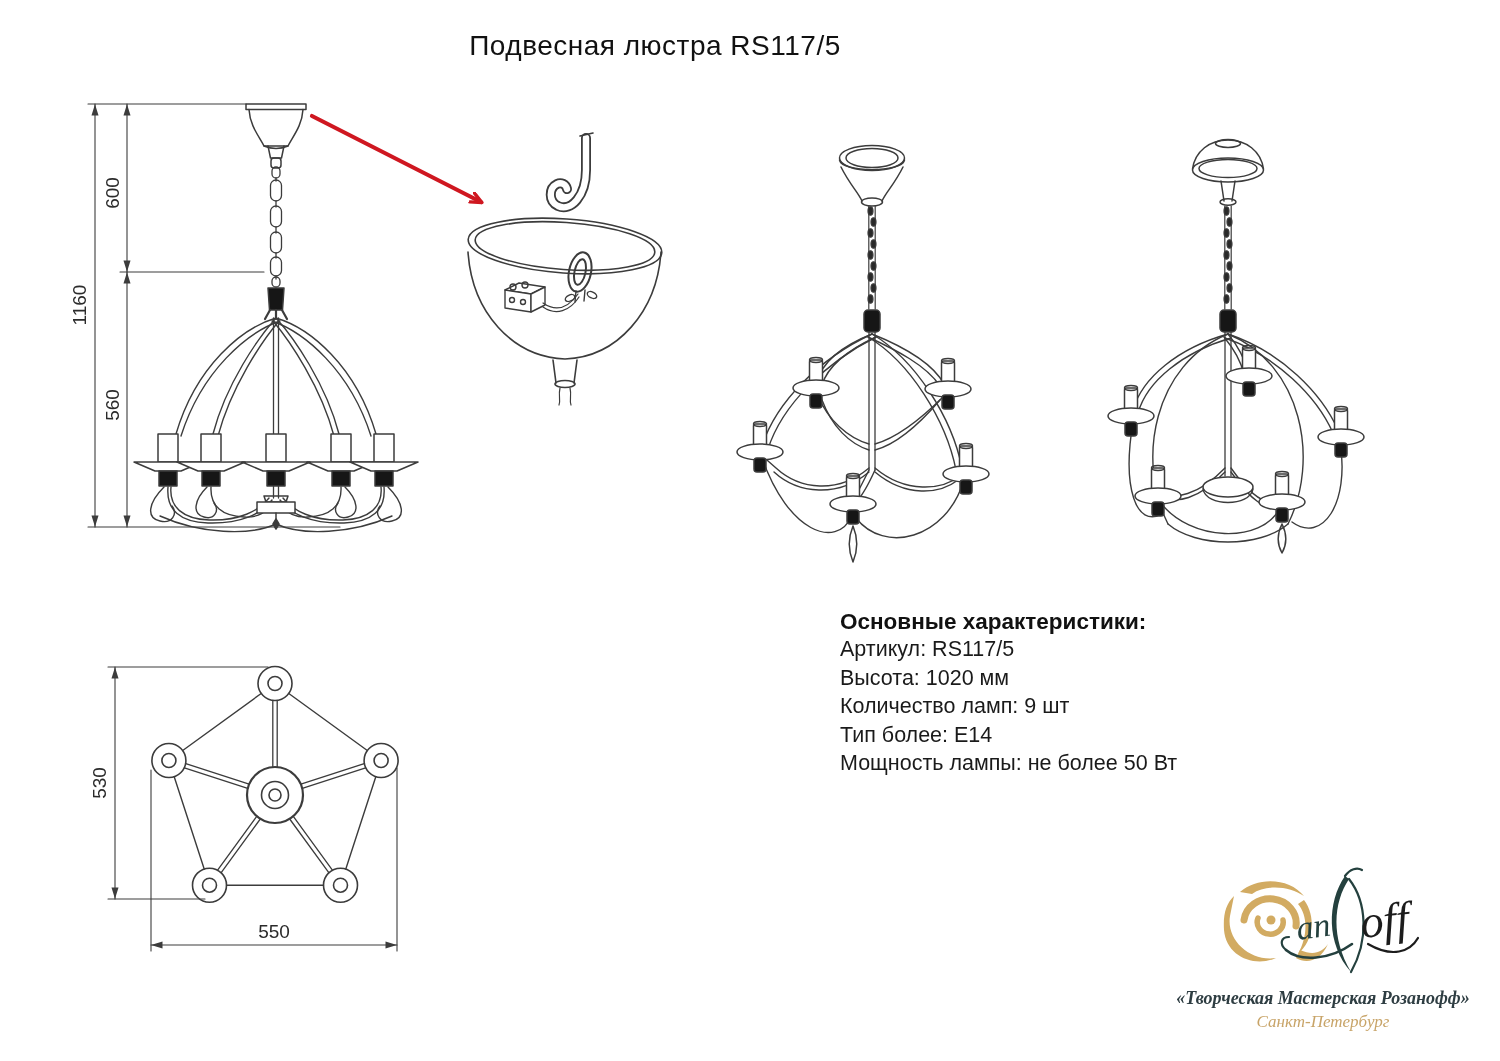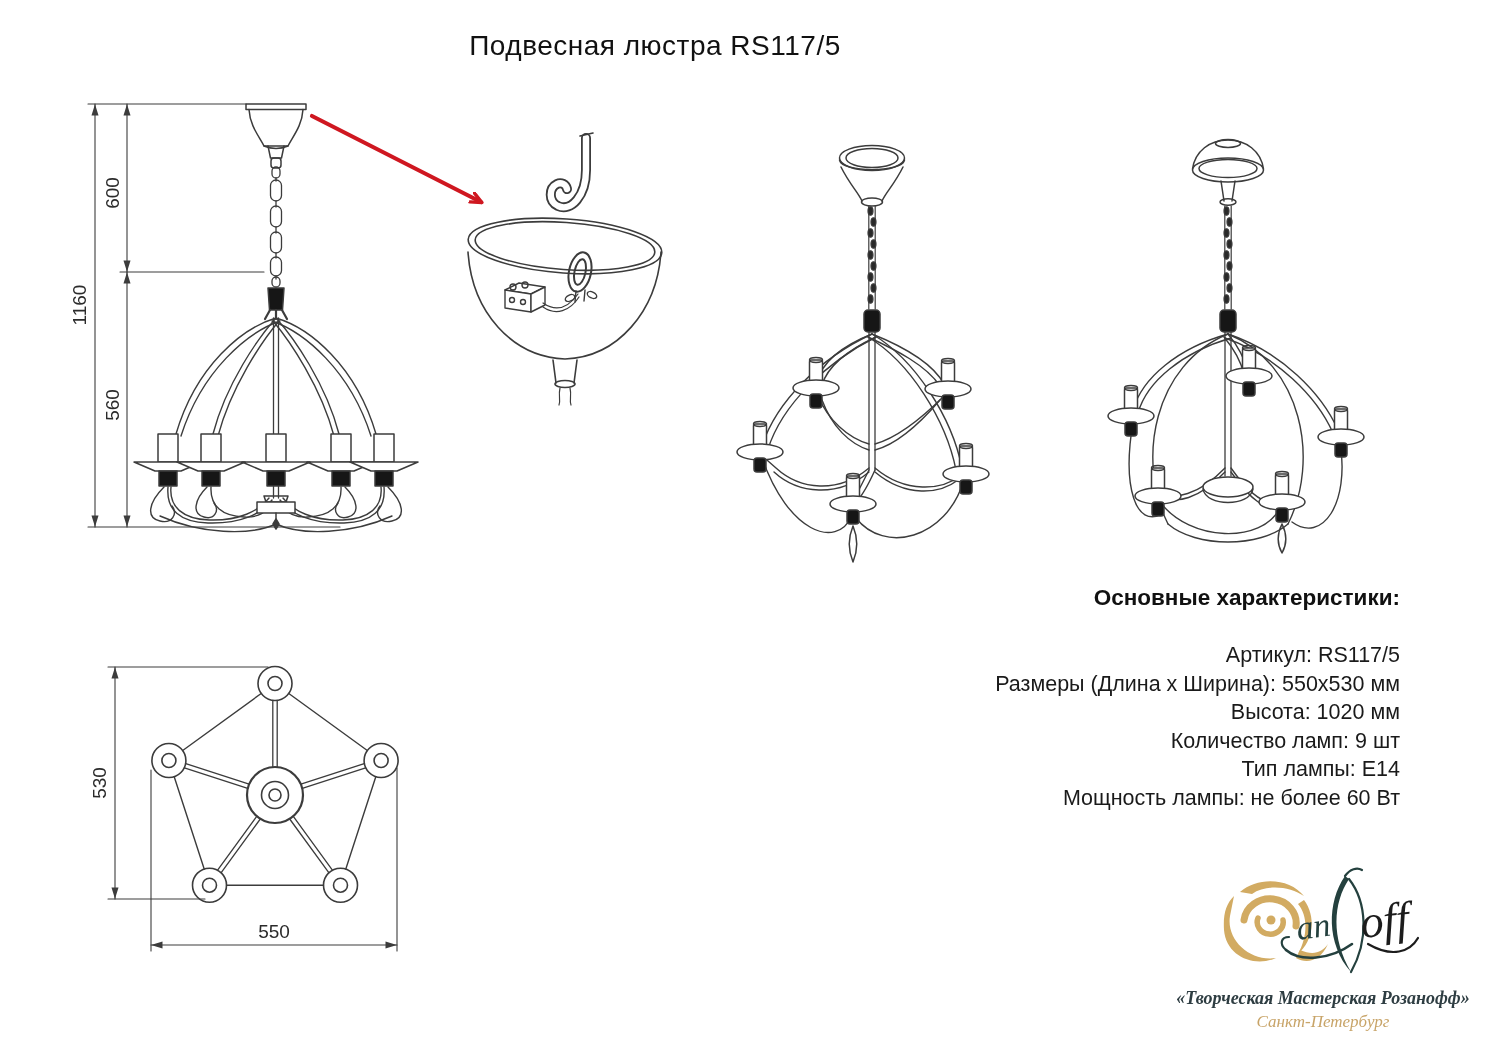--- a/index.html
+++ b/index.html
@@ -1,23 +1,23 @@
 <!DOCTYPE html>
 <html><head>
 <meta charset="utf-8">
 <style>
   html,body{margin:0;padding:0;background:#ffffff;}
   .page{position:relative;width:1500px;height:1061px;background:#fff;overflow:hidden;
         font-family:"Liberation Sans", sans-serif;color:#1a1a1a;}
   .drawing{position:absolute;left:0;top:0;}
   .title{position:absolute;left:310px;top:30px;width:690px;text-align:center;
          font-size:28px;letter-spacing:0.5px;color:#111;}
-  .specs{position:absolute;left:840px;top:585px;width:560px;text-align:right;}
+  .specs{position:absolute;left:840px;top:609px;width:560px;}
   .specs .head{font-size:22.5px;font-weight:bold;color:#111;}
-  .specs .rows{margin-top:30px;font-size:21.5px;line-height:28.6px;color:#1a1a1a;}
+  .specs .rows{font-size:21.5px;line-height:28.6px;color:#1a1a1a;}
   .logo-captions{position:absolute;left:1128px;top:988px;width:390px;text-align:center;
                  font-family:"Liberation Serif", serif;}
   .logo-captions .c1{font-size:18px;font-style:italic;font-weight:bold;color:#2e3d42;}
   .logo-captions .c2{font-size:17px;font-style:italic;color:#c8a468;margin-top:3px;}
   svg text.dim{font-family:"Liberation Sans", sans-serif;font-size:19px;fill:#2b2b2b;}
   svg text.script1{font-family:"Liberation Serif", serif;font-style:italic;font-size:34px;fill:#24403e;}
   svg text.script2{font-family:"Liberation Serif", serif;font-style:italic;font-size:46px;fill:#1c1c1c;}
 </style>
 </head>
 <body>
@@ -426,25 +426,24 @@
         <text class="script2" x="1362" y="938" transform="rotate(-6 1362 938)">off</text>
         <path d="M1368,944 C1392,958 1410,952 1418,938" stroke="#1c1c1c" stroke-width="2.2" fill="none"></path>
       </g>
     </g>
   </svg>
 
   <div class="specs">
     <div class="head">Основные характеристики:</div>
     <div class="rows">
       <div>Артикул: RS117/5</div>
-      <div>Размеры (Длина х Ширина): 550х530 мм</div>
       <div>Высота: 1020 мм</div>
       <div>Количество ламп: 9 шт</div>
-      <div>Тип лампы: Е14</div>
-      <div>Мощность лампы: не более 60 Вт</div>
+      <div>Тип более: Е14</div>
+      <div>Мощность лампы: не более 50 Вт</div>
     </div>
   </div>
 
   <div class="logo-captions">
     <div class="c1">«Творческая Мастерская Розанофф»</div>
     <div class="c2">Санкт-Петербург</div>
   </div>
 
 </div>
 

